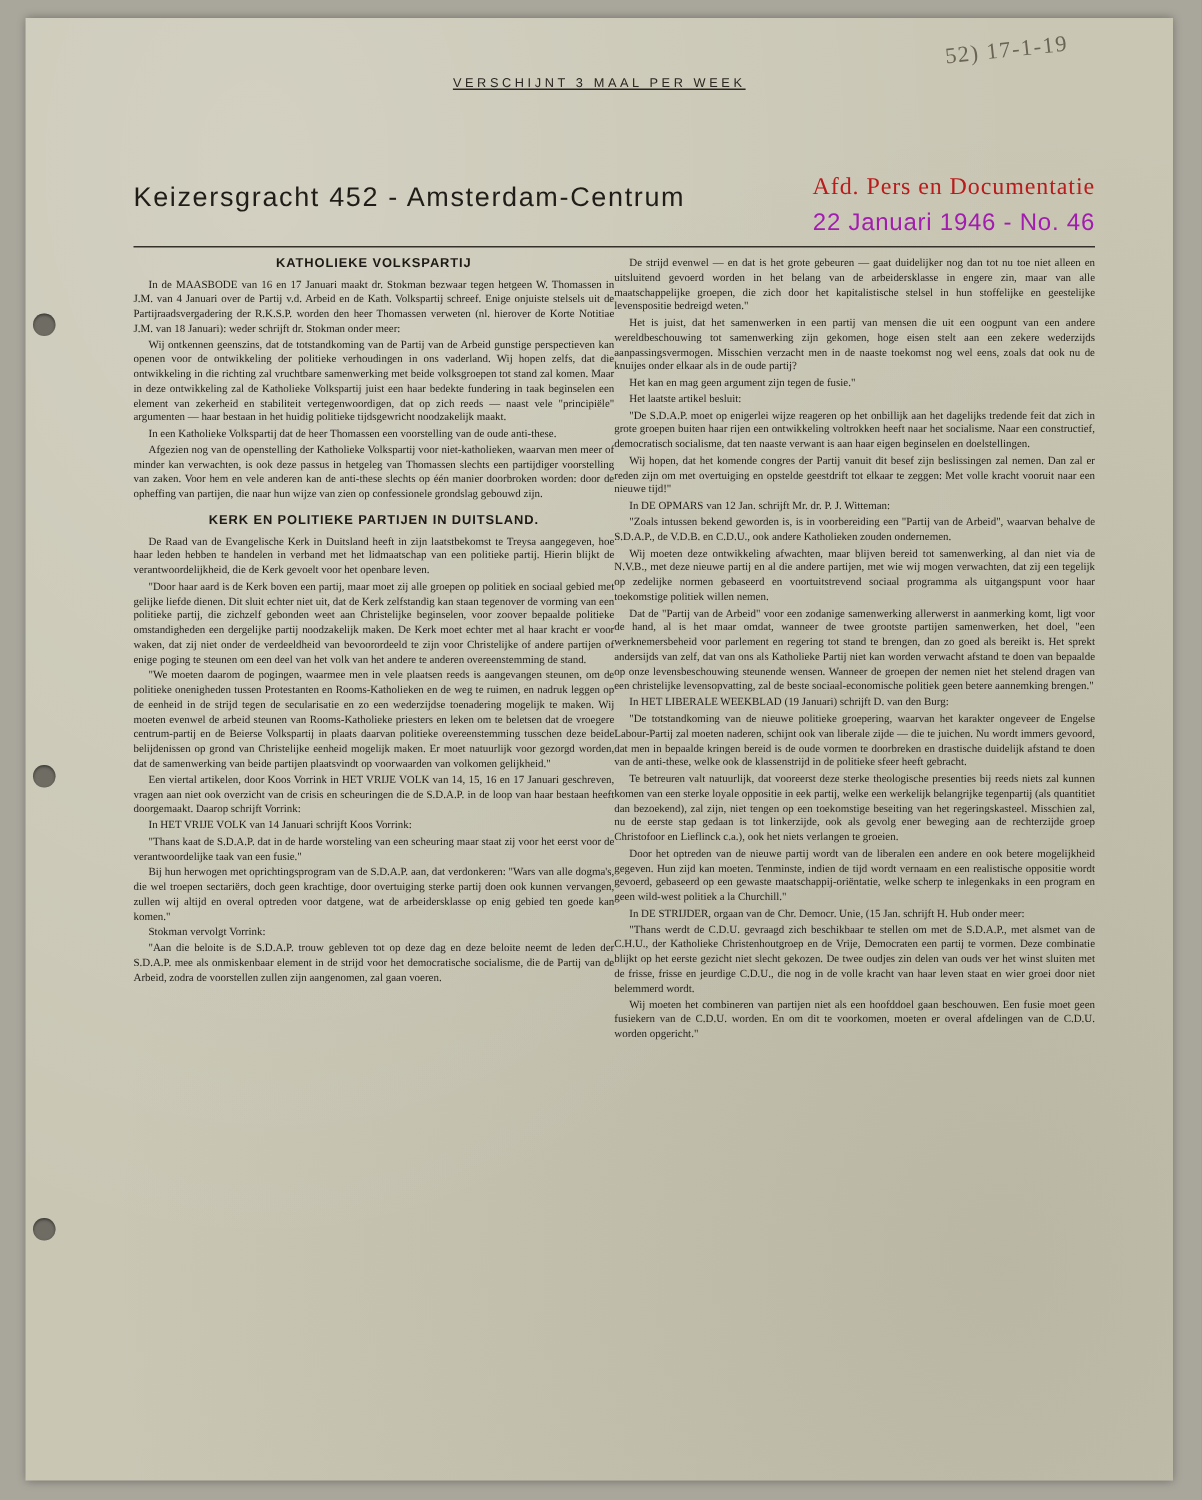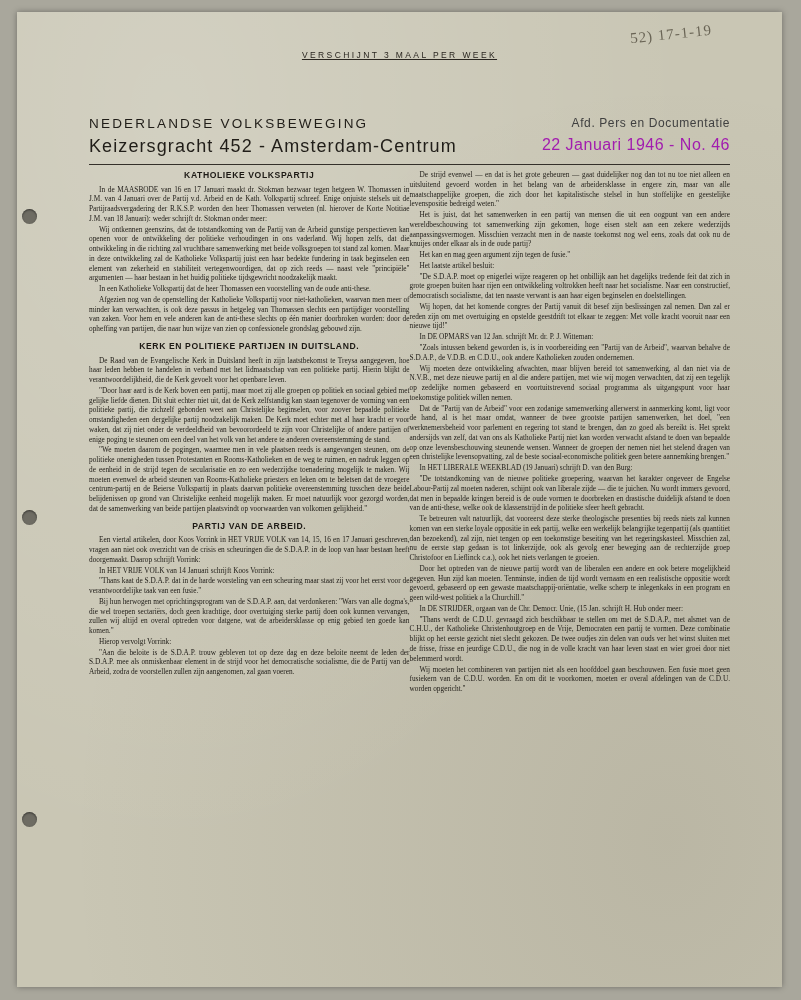--- a/index.html
+++ b/index.html
@@ -101,24 +101,24 @@
     color: #201d18;
   }
   .addr {
     font-family: "Liberation Sans", sans-serif;
     font-size: 18px;
     letter-spacing: 1.1px;
     color: #201d18;
     margin-top: 5px;
   }
   .dept {
-    font-family: Liberation Sans, sans-serif;
-    font-size: 12px;
+    font-family: Liberation Serif, serif;
+    font-size: 16px;
     letter-spacing: 0.6px;
-    color: #404040;
+    color: #b91c1c;
   }
   .issue {
     font-family: Liberation Sans, sans-serif;
     font-size: 16px;
     letter-spacing: 0.5px;
     color: #a21caf;
     margin-top: 6px;
   }
 
   .rule {
@@ -176,21 +176,20 @@
     <div class="punch p3"></div>
 
     <div class="handwrite">52) 17-1-19</div>
 
     <div class="masthead">
       <div class="subtitle">VERSCHIJNT 3 MAAL PER WEEK</div>
     </div>
 
     <div class="headerbar">
       <div class="hl">
-        <div class="org">NEDERLANDSE   VOLKSBEWEGING</div>
         <div class="addr">Keizersgracht 452  -  Amsterdam-Centrum</div>
       </div>
       <div class="hr">
         <div class="dept">Afd. Pers en Documentatie</div>
         <div class="issue">22 Januari 1946  -  No. 46</div>
       </div>
     </div>
 
     <div class="rule"></div>
 
@@ -198,26 +197,25 @@
       <div class="col" id="col-0">
           <div class="hd first">KATHOLIEKE VOLKSPARTIJ</div>
           <p>In de MAASBODE van 16 en 17 Januari maakt dr. Stokman bezwaar tegen hetgeen W. Thomassen in J.M. van 4 Januari over de Partij v.d. Arbeid en de Kath. Volkspartij schreef. Enige onjuiste stelsels uit de Partijraadsvergadering der R.K.S.P. worden den heer Thomassen verweten (nl. hierover de Korte Notitiae J.M. van 18 Januari): weder schrijft dr. Stokman onder meer:</p>
           <p>Wij ontkennen geenszins, dat de totstandkoming van de Partij van de Arbeid gunstige perspectieven kan openen voor de ontwikkeling der politieke verhoudingen in ons vaderland. Wij hopen zelfs, dat die ontwikkeling in die richting zal vruchtbare samenwerking met beide volksgroepen tot stand zal komen. Maar in deze ontwikkeling zal de Katholieke Volkspartij juist een haar bedekte fundering in taak beginselen een element van zekerheid en stabiliteit vertegenwoordigen, dat op zich reeds — naast vele "principiële" argumenten — haar bestaan in het huidig politieke tijdsgewricht noodzakelijk maakt.</p>
           <p>In een Katholieke Volkspartij dat de heer Thomassen een voorstelling van de oude anti-these.</p>
           <p>Afgezien nog van de openstelling der Katholieke Volkspartij voor niet-katholieken, waarvan men meer of minder kan verwachten, is ook deze passus in hetgeleg van Thomassen slechts een partijdiger voorstelling van zaken. Voor hem en vele anderen kan de anti-these slechts op één manier doorbroken worden: door de opheffing van partijen, die naar hun wijze van zien op confessionele grondslag gebouwd zijn.</p>
           <div class="hd">KERK EN POLITIEKE PARTIJEN IN DUITSLAND.</div>
           <p>De Raad van de Evangelische Kerk in Duitsland heeft in zijn laatstbekomst te Treysa aangegeven, hoe haar leden hebben te handelen in verband met het lidmaatschap van een politieke partij. Hierin blijkt de verantwoordelijkheid, die de Kerk gevoelt voor het openbare leven.</p>
           <p>"Door haar aard is de Kerk boven een partij, maar moet zij alle groepen op politiek en sociaal gebied met gelijke liefde dienen. Dit sluit echter niet uit, dat de Kerk zelfstandig kan staan tegenover de vorming van een politieke partij, die zichzelf gebonden weet aan Christelijke beginselen, voor zoover bepaalde politieke omstandigheden een dergelijke partij noodzakelijk maken. De Kerk moet echter met al haar kracht er voor waken, dat zij niet onder de verdeeldheid van bevoorordeeld te zijn voor Christelijke of andere partijen of enige poging te steunen om een deel van het volk van het andere te anderen overeenstemming de stand.</p>
           <p>"We moeten daarom de pogingen, waarmee men in vele plaatsen reeds is aangevangen steunen, om de politieke onenigheden tussen Protestanten en Rooms-Katholieken en de weg te ruimen, en nadruk leggen op de eenheid in de strijd tegen de secularisatie en zo een wederzijdse toenadering mogelijk te maken. Wij moeten evenwel de arbeid steunen van Rooms-Katholieke priesters en leken om te beletsen dat de vroegere centrum-partij en de Beierse Volkspartij in plaats daarvan politieke overeenstemming tusschen deze beide belijdenissen op grond van Christelijke eenheid mogelijk maken. Er moet natuurlijk voor gezorgd worden, dat de samenwerking van beide partijen plaatsvindt op voorwaarden van volkomen gelijkheid."</p>
-          <div class="hd">PARTIJ VAN DE ARBEID.</div>
           <p>Een viertal artikelen, door Koos Vorrink in HET VRIJE VOLK van 14, 15, 16 en 17 Januari geschreven, vragen aan niet ook overzicht van de crisis en scheuringen die de S.D.A.P. in de loop van haar bestaan heeft doorgemaakt. Daarop schrijft Vorrink:</p>
           <p class="src">In HET VRIJE VOLK van 14 Januari schrijft Koos Vorrink:</p>
           <p>"Thans kaat de S.D.A.P. dat in de harde worsteling van een scheuring maar staat zij voor het eerst voor de verantwoordelijke taak van een fusie."</p>
           <p>Bij hun herwogen met oprichtingsprogram van de S.D.A.P. aan, dat verdonkeren: "Wars van alle dogma's, die wel troepen sectariërs, doch geen krachtige, door overtuiging sterke partij doen ook kunnen vervangen, zullen wij altijd en overal optreden voor datgene, wat de arbeidersklasse op enig gebied ten goede kan komen."</p>
-          <p>Hierop vervolgt Vorrink:</p>
+          <p>Stokman vervolgt Vorrink:</p>
           <p>"Aan die beloite is de S.D.A.P. trouw gebleven tot op deze dag en deze beloite neemt de leden der S.D.A.P. mee als onmiskenbaar element in de strijd voor het democratische socialisme, die de Partij van de Arbeid, zodra de voorstellen zullen zijn aangenomen, zal gaan voeren.</p>
         </div>
       <div class="col" id="col-1">
           <p>De strijd evenwel — en dat is het grote gebeuren — gaat duidelijker nog dan tot nu toe niet alleen en uitsluitend gevoerd worden in het belang van de arbeidersklasse in engere zin, maar van alle maatschappelijke groepen, die zich door het kapitalistische stelsel in hun stoffelijke en geestelijke levenspositie bedreigd weten."</p>
           <p>Het is juist, dat het samenwerken in een partij van mensen die uit een oogpunt van een andere wereldbeschouwing tot samenwerking zijn gekomen, hoge eisen stelt aan een zekere wederzijds aanpassingsvermogen. Misschien verzacht men in de naaste toekomst nog wel eens, zoals dat ook nu de knuijes onder elkaar als in de oude partij?</p>
           <p>Het kan en mag geen argument zijn tegen de fusie."</p>
           <p>Het laatste artikel besluit:</p>
           <p>"De S.D.A.P. moet op enigerlei wijze reageren op het onbillijk aan het dagelijks tredende feit dat zich in grote groepen buiten haar rijen een ontwikkeling voltrokken heeft naar het socialisme. Naar een constructief, democratisch socialisme, dat ten naaste verwant is aan haar eigen beginselen en doelstellingen.</p>
           <p>Wij hopen, dat het komende congres der Partij vanuit dit besef zijn beslissingen zal nemen. Dan zal er reden zijn om met overtuiging en opstelde geestdrift tot elkaar te zeggen: Met volle kracht vooruit naar een nieuwe tijd!"</p>
           <p class="src">In DE OPMARS van 12 Jan. schrijft Mr. dr. P. J. Witteman:</p>

